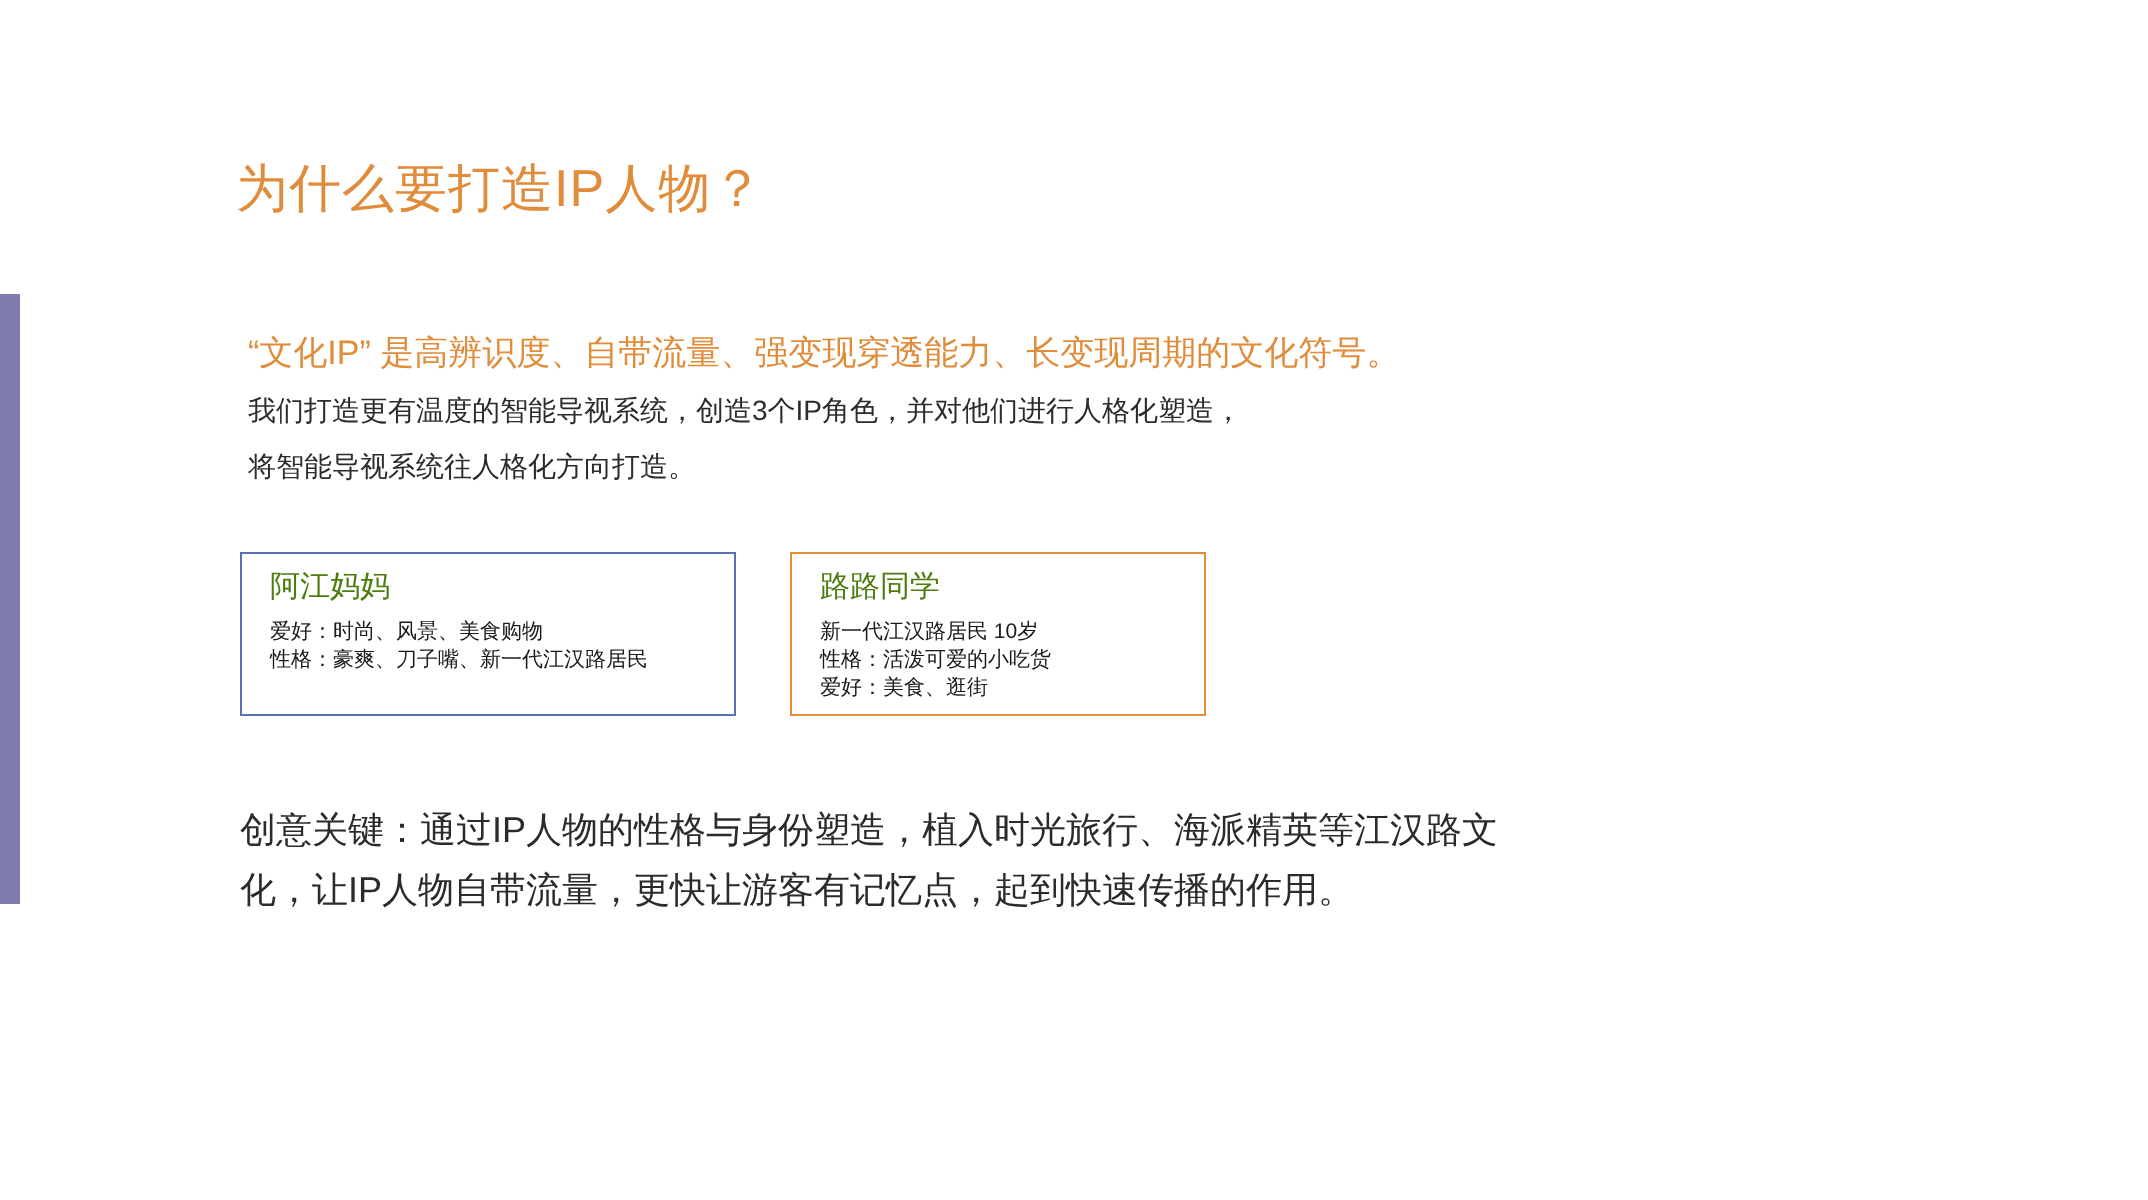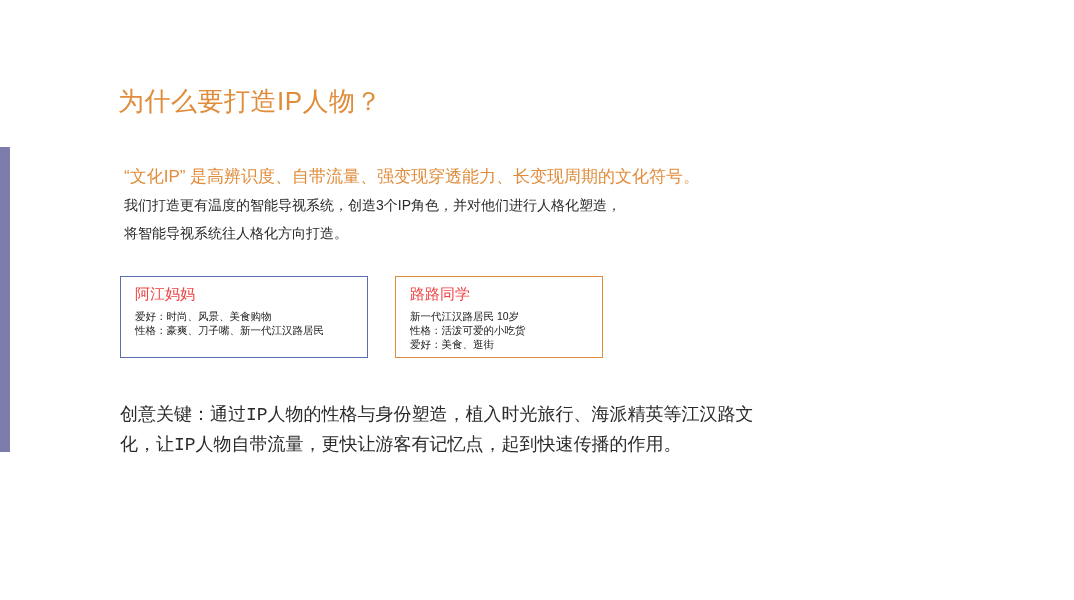--- a/index.html
+++ b/index.html
@@ -22,21 +22,21 @@
     position: absolute;
     left: 0;
     top: 147px;
     width: 10px;
     height: 305px;
     background: #7e7cad;
   }
   .title {
     position: absolute;
     left: 118px;
-    top: 84px;
+    top: 77px;
     font-size: 26px;
     color: #e08c3a;
     font-family: "Liberation Sans", sans-serif;
     letter-spacing: 0.5px;
     white-space: nowrap;
   }
   .lead {
     position: absolute;
     left: 124px;
     top: 163px;
@@ -68,39 +68,38 @@
     height: 82px;
     background: #ffffff;
     box-sizing: border-box;
     padding: 8px 12px 0 14px;
   }
   .card.c0 { left: 0px;   width: 248px; border: 1.2px solid #5b6fb0; }
   .card.c1 { left: 275px; width: 208px; border: 1.2px solid #e08c3a; }
   .card.c2 { left: 538px; width: 248px; border: 1.2px solid #4f9a4f; }
   .card-title {
     font-size: 15px;
-    color: #ef4444;
+    color: #4d7c0f;
     margin-bottom: 6px;
     line-height: 18px;
   }
   .card-line {
     font-size: 10.5px;
     color: #1a1a1a;
     line-height: 14px;
     white-space: nowrap;
   }
   .footer {
     position: absolute;
     left: 120px;
     top: 400px;
     width: 800px;
     font-size: 18px;
     color: #2b2b2b;
     line-height: 30px;
-    font-family: Liberation Mono, monospace;
   }
   .footer .line { display: block; white-space: nowrap; }
 </style>
 </head>
 <body>
 
 <div class="slide">
 
   <div class="left-bar" style="background: rgb(126, 124, 173);"></div>
 

